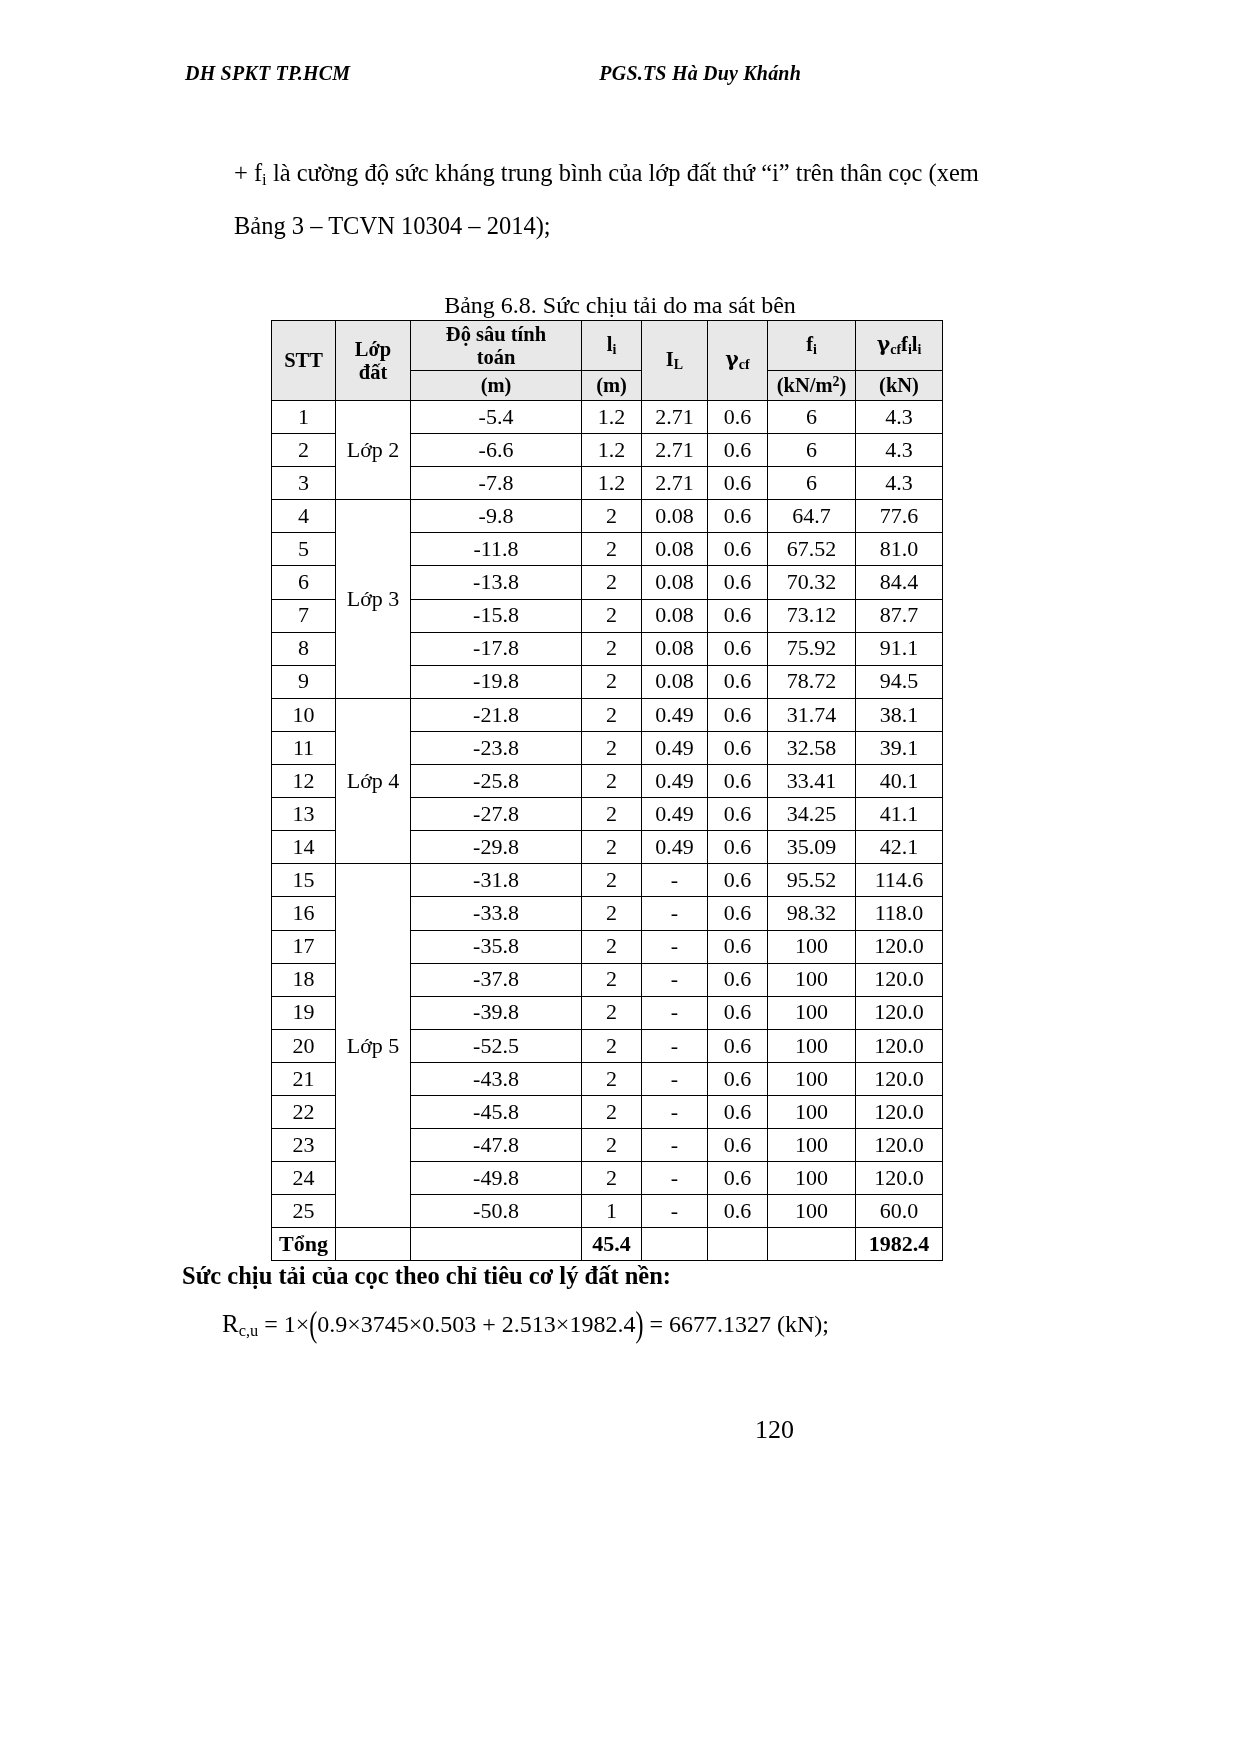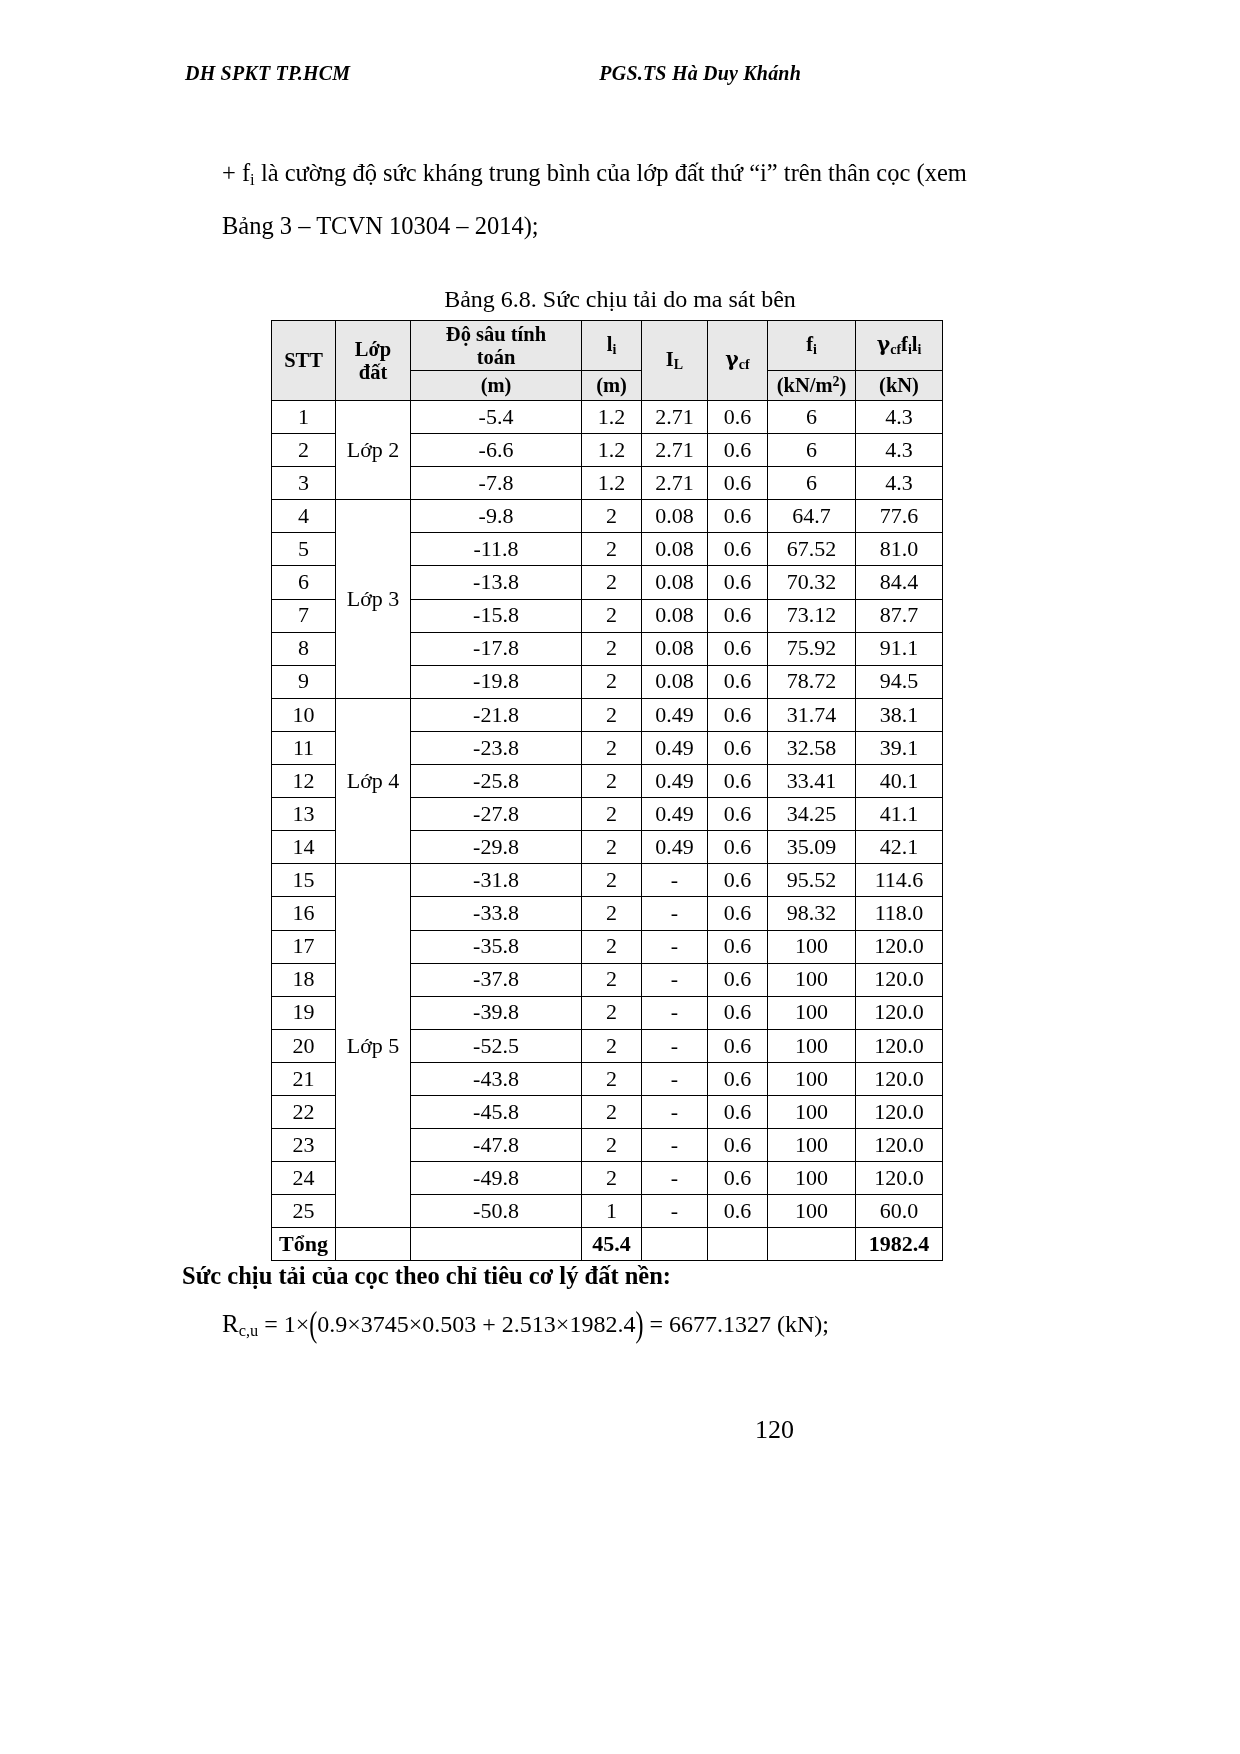--- a/index.html
+++ b/index.html
@@ -42,29 +42,29 @@
   
   .body-block {
     position: absolute;
     top: 150px;
     left: 222px;
     width: 810px;
     font-size: 24.5px;
     line-height: 46px;
   }
   .body-block p {
-    margin: 0 0 0 0;
+    margin: 0 0 0 12px;
     text-align: justify;
   }
   sub.sb { font-size: 0.68em; vertical-align: -0.22em; }
 
   
   .caption {
     position: absolute;
-    top: 286px;
+    top: 292px;
     left: 0;
     width: 1240px;
     text-align: center;
     font-size: 24px;
   }
 
   
   .tbl-wrap {
     position: absolute;
     top: 320px;

